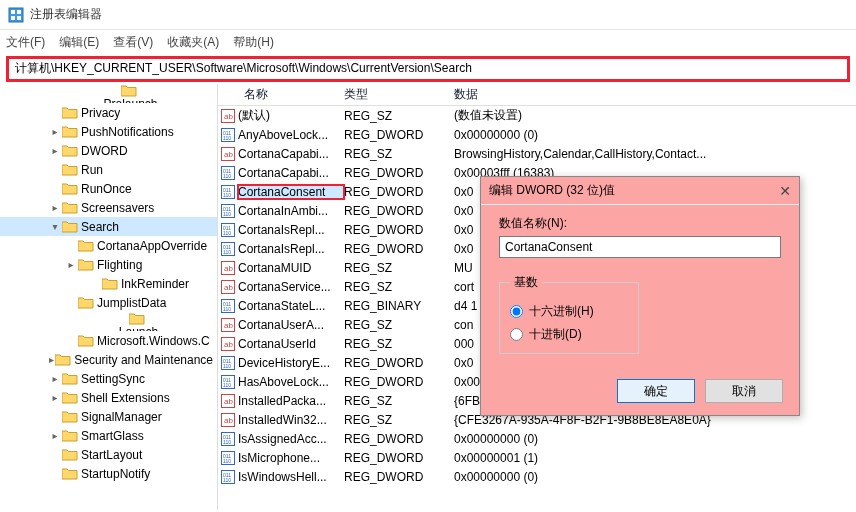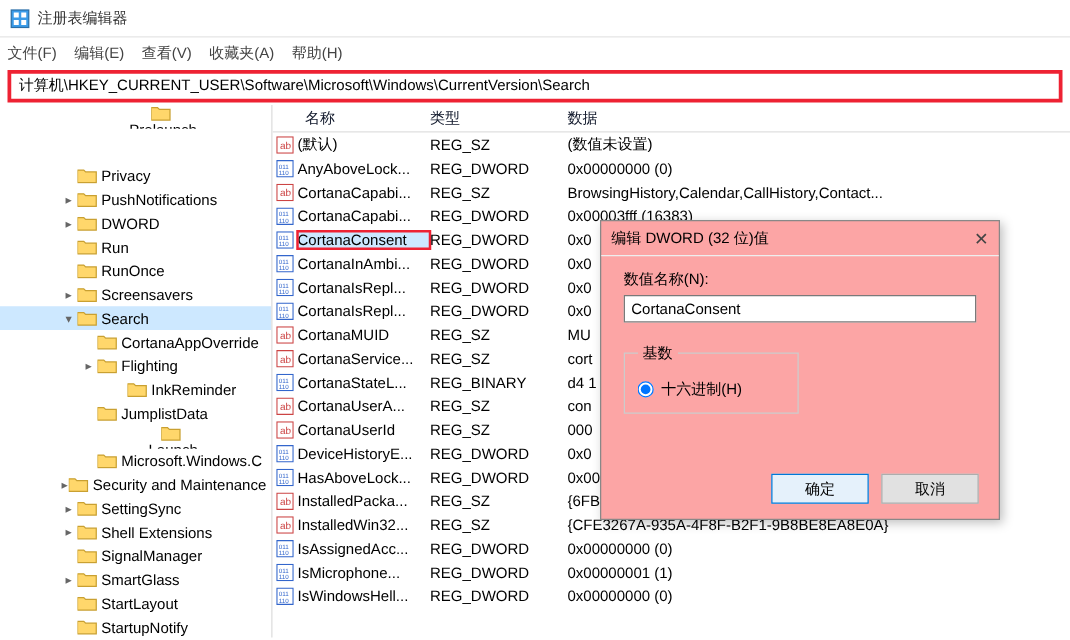--- a/index.html
+++ b/index.html
@@ -83,21 +83,21 @@
   <div class="tree" id="tree">
       <div class="tree-item" style="padding-left: 48px; flex-direction: column;">
         <span class="exp"></span>
         <span class="fld">
           <svg viewBox="0 0 16 13" width="16" height="13">
             <path d="M0 2 h5 l1.5 1.5 H15 V12 H0 Z" fill="#ffd76b" stroke="#c9a031"></path>
           </svg>
         </span>
         <span>Prelaunch</span>
       </div>
-      <div class="tree-item" style="padding-left: 48px; margin-top: 28px;">
+      <div class="tree-item" style="padding-left: 48px;">
         <span class="exp"></span>
         <span class="fld">
           <svg viewBox="0 0 16 13" width="16" height="13">
             <path d="M0 2 h5 l1.5 1.5 H15 V12 H0 Z" fill="#ffd76b" stroke="#c9a031"></path>
           </svg>
         </span>
         <span>Privacy</span>
       </div>
       <div class="tree-item" style="padding-left: 48px;">
         <span class="exp">▸</span>
@@ -524,20 +524,24 @@
     <div class="dlg-label">数值名称(N):</div>
     <input class="dlg-input" value="CortanaConsent" style="">
     <div class="dlg-row2">
       <div class="radix">
         <fieldset class="fieldset">
           <legend>基数</legend>
           <label class="radio">
             <input type="radio" name="radix" checked="" style="">
             <span>十六进制(H)</span>
           </label>
+          <label class="radio">
+            <input type="radio" name="radix" style="">
+            <span>十进制(D)</span>
+          </label>
         </fieldset>
       </div>
     </div>
   </div>
   <div class="dlg-buttons">
     <button class="dlg-btn">确定</button>
     <button class="dlg-btn cancel">取消</button>
   </div>
 </div>
 

